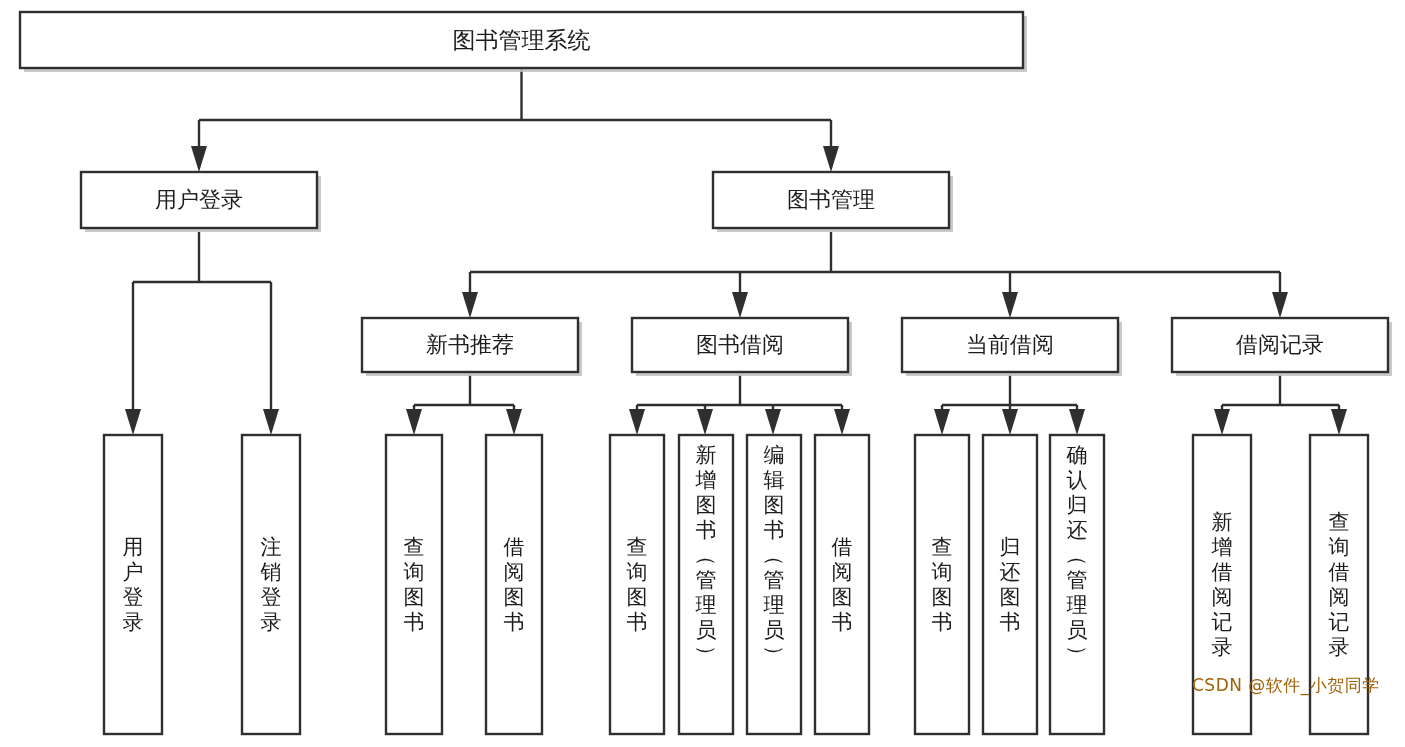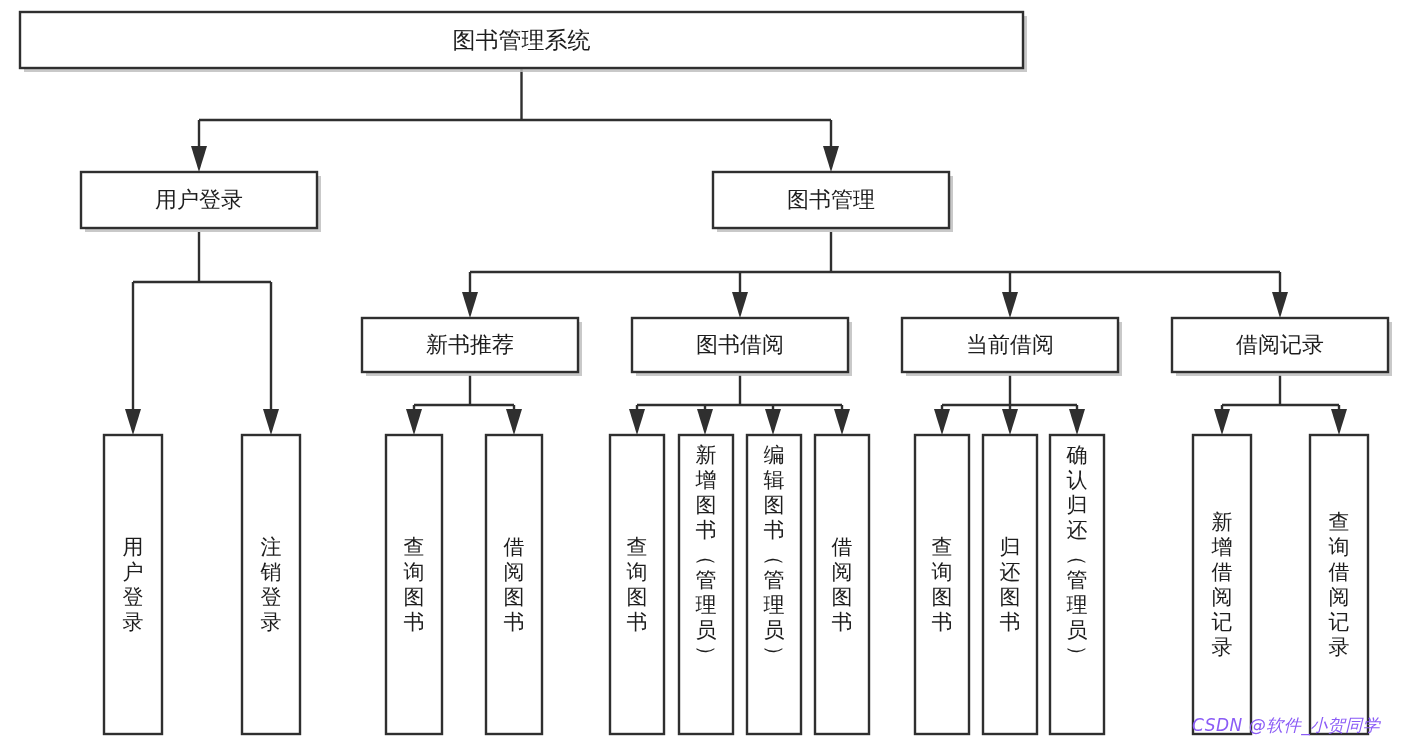--- a/index.html
+++ b/index.html
@@ -79,27 +79,26 @@
     text-align: center;
     display: block;
   }
   .vert-char.paren {
     transform: rotate(90deg);
     display: inline-block;
   }
   .watermark {
     position: absolute;
     left: 1192px;
-    top: 714px;
+    top: 674px;
     font-family: "DejaVu Sans", "Liberation Sans", sans-serif;
     font-size: 17px;
-    color: #8b5cf6;
+    color: #a16207;
     white-space: nowrap;
     letter-spacing: 0.5px;
-    font-style: italic;
   }
 </style>
 </head>
 <body>
 
 <div id="diagram-root">
 
   <svg id="tree-svg" viewBox="0 0 1405 747" xmlns="http://www.w3.org/2000/svg">
 
     <g>

